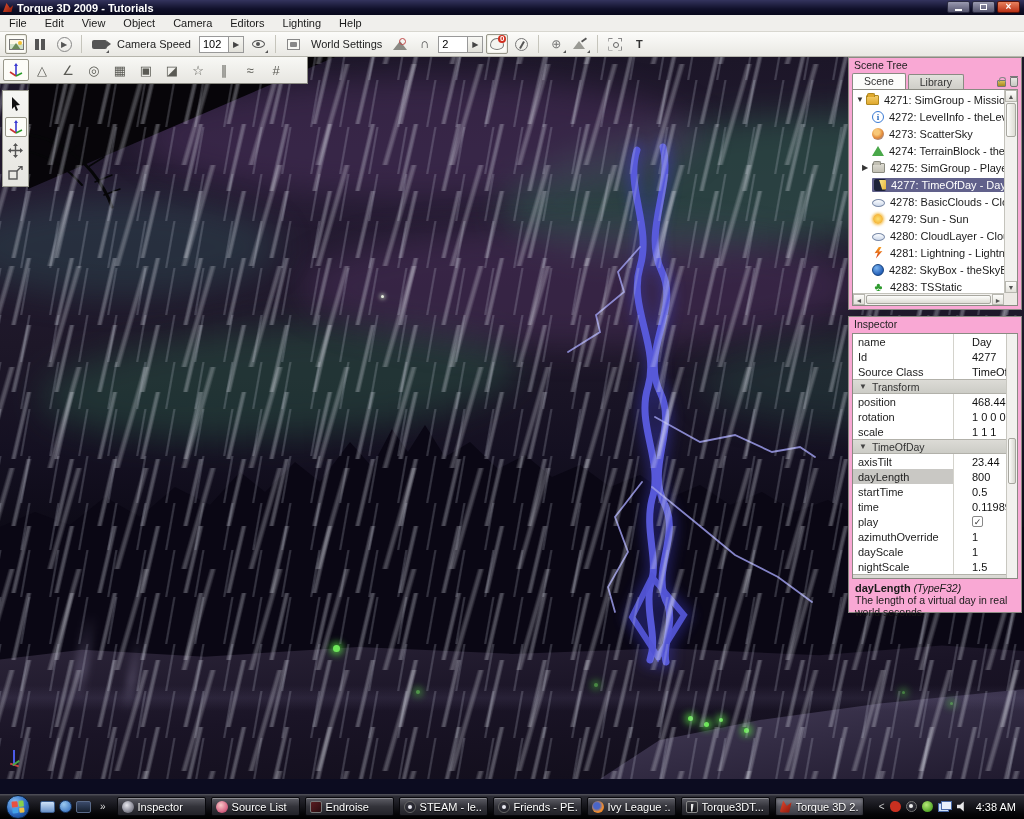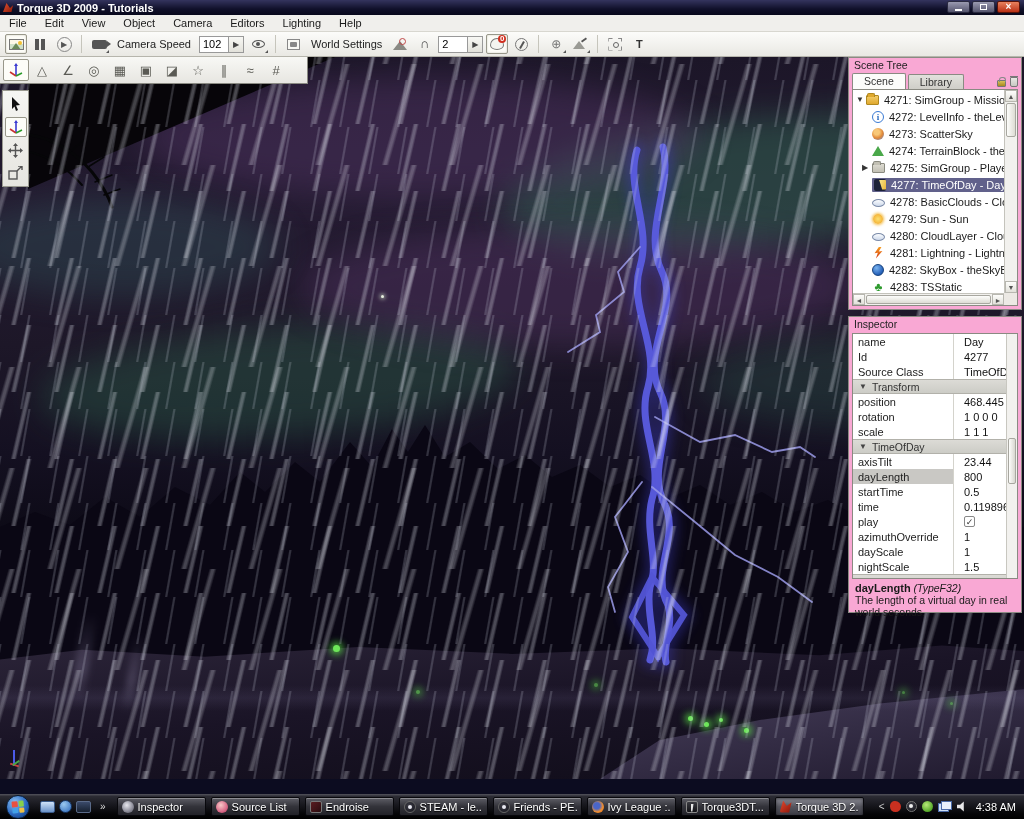--- a/index.html
+++ b/index.html
@@ -141,21 +141,21 @@
   .hscroll .sa{width:12px;font-size:7px;color:#555;text-align:center;line-height:11px;background:linear-gradient(#fdfdfb,#e2e1da);border:1px solid #b8b7b0}
   .hthumb{flex:1;margin:1px 1px;background:linear-gradient(#fdfdfb,#dddcd4);border:1px solid #a8a7a0;border-radius:2px}
   .corner{position:absolute;right:0;bottom:0;width:13px;height:12px;background:#ece9e4}
 
   
   #inspector{top:316px;height:297px}
   #insgrid{position:absolute;left:3px;right:3px;top:16px;height:246px;background:#fff;border:1px solid #8a8a82;overflow:hidden}
   .irow{display:flex;height:15px;align-items:flex-start;font-size:11px}
   .irow .iname{width:100px;padding-left:5px;color:#222;flex:none;height:100%;display:flex;align-items:center}
   .irow .iname.hl{background:#c9c8c4}
-  .irow .ival{flex:1;border-left:1px solid #d4d3cc;padding-left:10px;color:#111;height:100%;display:flex;align-items:center;white-space:nowrap;overflow:hidden}
+  .irow .ival{flex:1;border-left:1px solid #d4d3cc;padding-left:18px;color:#111;height:100%;display:flex;align-items:center;white-space:nowrap;overflow:hidden}
   .isection{height:15px;background:linear-gradient(#dcdbd6,#ccccc6);border-top:1px solid #b2b1aa;border-bottom:1px solid #b2b1aa;display:flex;align-items:center;padding-left:6px;font-size:10.5px;color:#333;gap:5px}
   .isection .arr{font-size:8px;color:#444}
   .cb{width:11px;height:11px;background:#fff;border:1px solid #888;border-radius:2px;font-size:9px;color:#333;text-align:center;line-height:10px}
   .cb.checked::after{content:"✓"}
   .ins-vscroll{position:absolute;right:0;top:0;bottom:0;width:11px;background:#f2f1ee;border-left:1px solid #c8c7c0}
   .ins-vthumb{position:absolute;left:1px;right:1px;top:104px;height:46px;background:linear-gradient(90deg,#fdfdfb,#d8d7d0);border:1px solid #a8a7a0;border-radius:2px}
   .partialhdr{height:7px;overflow:hidden}
   #insdesc{position:absolute;left:3px;right:3px;top:264px;bottom:3px;padding:1px 3px;font-size:10.5px;color:#1a1a1a;line-height:12px}
   #insdesc .dfield{font-weight:bold;font-size:11px}
   #insdesc .dtype{font-style:italic}

